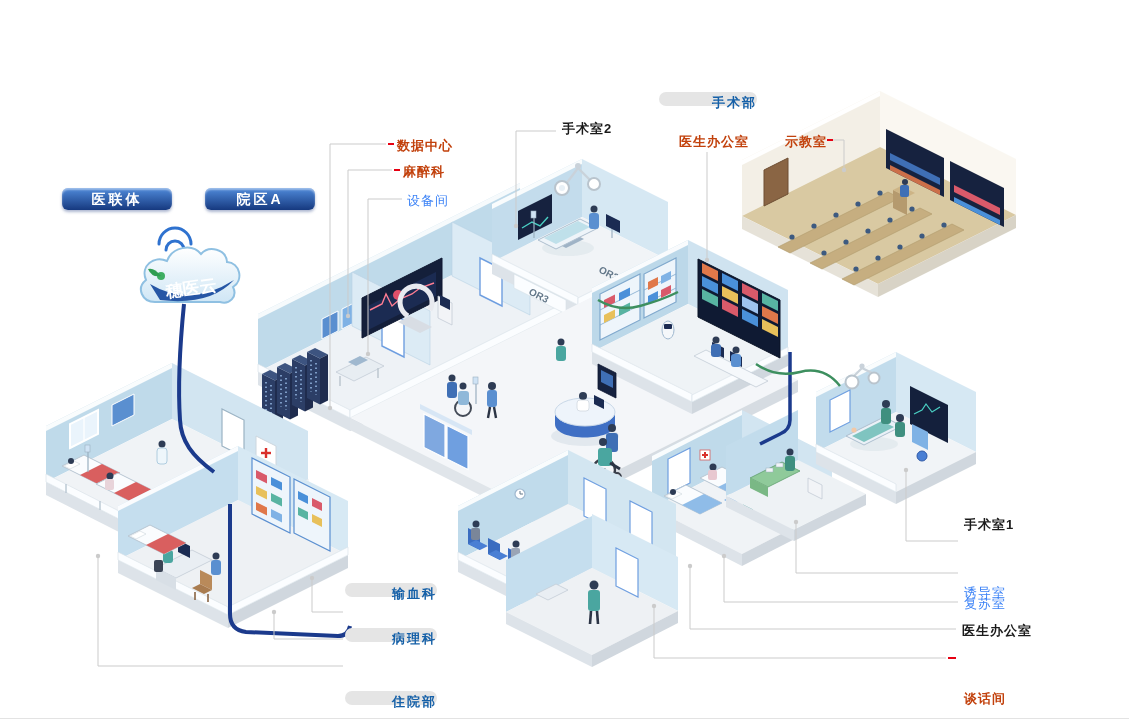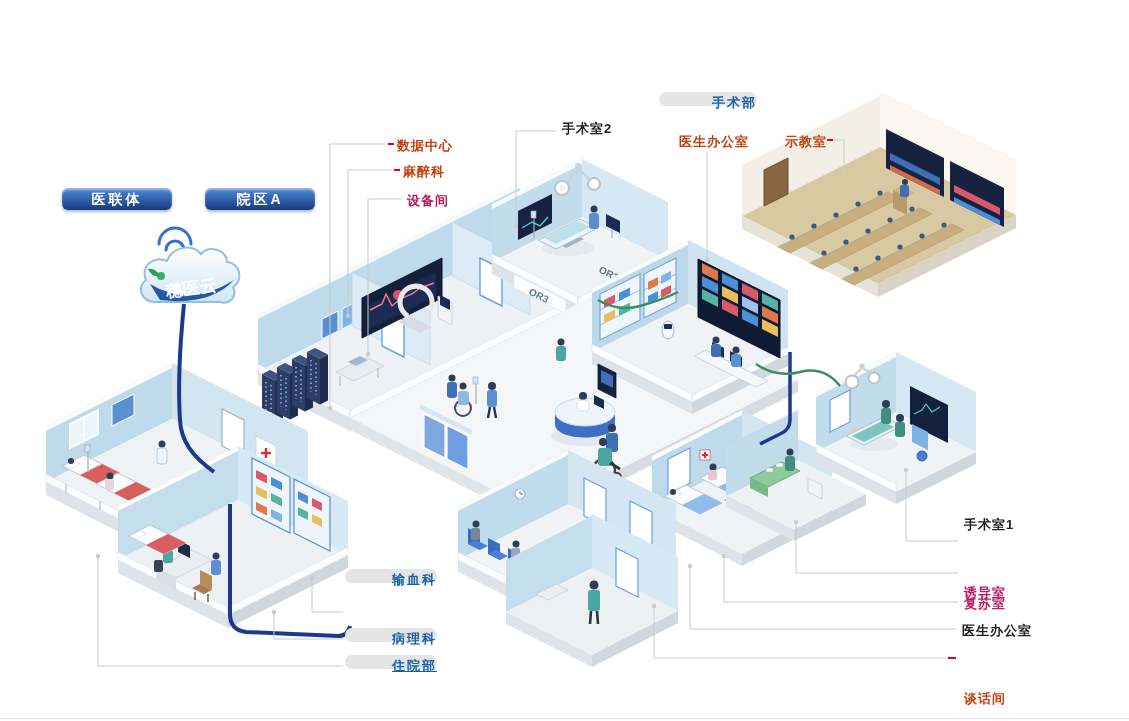--- a/index.html
+++ b/index.html
@@ -1,21 +1,21 @@
 <!DOCTYPE html>
 <html><head>
 <meta charset="utf-8">
 <style>
   html,body{margin:0;padding:0;background:#fff;}
   #stage{position:relative;width:1129px;height:721px;background:#ffffff;overflow:hidden;
          font-family:"Liberation Sans",sans-serif;}
   #scene{position:absolute;left:0;top:0;}
   .lbl{position:absolute;font-size:13px;font-weight:bold;color:#1a1a1a;white-space:nowrap;letter-spacing:1px;}
   .lbl.red{color:#c2410c;}
-  .lbl.gray{color:#be185d;font-weight:bold;}
+  .lbl.gray{color:#3b82f6;font-weight:normal;}
   .pill-light{position:absolute;height:14px;background:#e5e5e5;border-radius:11px;color:#1560a8;
       font-size:13px;font-weight:bold;line-height:21px;text-align:right;letter-spacing:2px;}
   .pill-dark{position:absolute;width:110px;height:22px;border-radius:6px;color:#fff;font-size:14px;
       font-weight:bold;line-height:22px;text-align:center;letter-spacing:3px;
       background:linear-gradient(#4f8ada,#16397f);
       box-shadow:0 2px 3px rgba(20,50,120,.35), inset 0 2px 2px rgba(255,255,255,.45);}
   .bottom-line{position:absolute;left:0;right:0;bottom:2px;height:1px;background:#e3e3e3;}
 </style>
 </head>
 <body>
@@ -654,23 +654,23 @@
 <div class="pill-dark" style="left:62px;top:188px;">医联体</div>
 <div class="pill-dark" style="left:185px;top:188px;margin-left:20px;">院区A</div>
 
 <div class="lbl" style="left:562px;top:120px;">手术室2</div>
 <div class="lbl red" style="left:397px;top:137px;">数据中心</div>
 <div class="lbl red" style="left:403px;top:163px;">麻醉科</div>
 <div class="lbl gray" style="left:407px;top:192px;">设备间</div>
 <div class="lbl red" style="left:679px;top:133px;">医生办公室</div>
 <div class="lbl red" style="left:785px;top:133px;">示教室</div>
 
-<div class="pill-light" style="left:345px;top:569px;width:92px;">输血科</div>
+<div class="pill-light" style="left:345px;top:583px;width:92px;">输血科</div>
 <div class="pill-light" style="left:345px;top:628px;width:92px;">病理科</div>
-<div class="pill-light" style="left:345px;top:655px;width:92px;text-decoration:underline;">住院部</div>
+<div class="pill-light" style="left:345px;top:691px;width:92px;">住院部</div>
 
 <div class="lbl" style="left:964px;top:516px;">手术室1</div>
 <div class="lbl gray" style="left:964px;top:566px;margin-top:18px;">诱导室</div>
 <div class="lbl gray" style="left:964px;top:595px;">复苏室</div>
 <div class="lbl" style="left:962px;top:622px;">医生办公室</div>
 <div class="lbl red" style="left:964px;top:651px;margin-top:39px;">谈话间</div>
 
 <div class="bottom-line"></div>
 </div>
 

